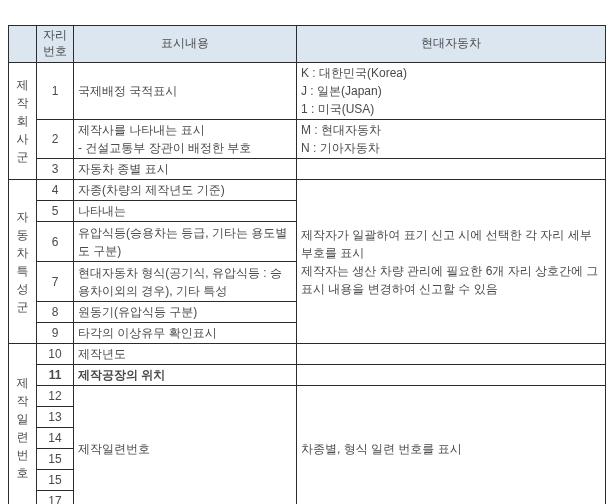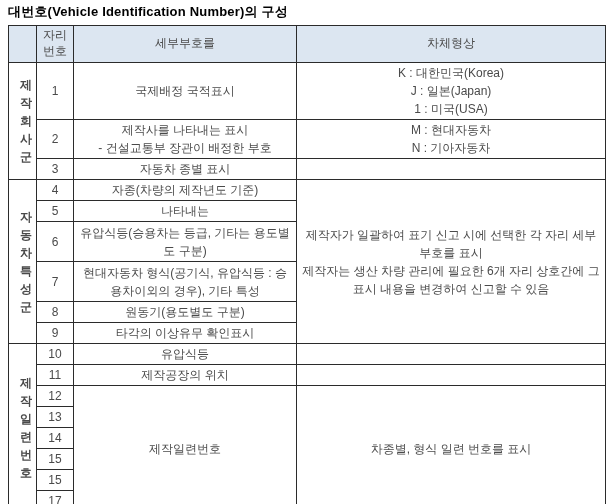--- a/index.html
+++ b/index.html
@@ -45,62 +45,60 @@
   col.c-pos     { width: 37px; }
   col.c-content { width: 223px; }
   col.c-detail  { width: 309px; }
   tr.hdr td {
     background: #dce6f1;
     text-align: center;
     height: 37px;
     line-height: 1.3;
   }
   td.group {
-    text-align: right;
+    text-align: center;
     padding: 1px 2px;
     line-height: 1.45;
-    font-weight: bold;
   }
   td.num { text-align: center; padding: 1px 2px; }
-  td.content, td.detail { text-align: center; }
+  td.content, td.detail { text-align: left; }
   
   tr.r1  { height: 55px; }
   tr.r2  { height: 37px; }
   tr.r3  { height: 20px; }
   tr.r4  { height: 20px; }
   tr.r5  { height: 20px; }
   tr.r6  { height: 40px; }
   tr.r7  { height: 40px; }
   tr.r8  { height: 20px; }
   tr.r9  { height: 18px; }
   tr.r10 { height: 20px; }
-  tr.r11 { height: 20px; }
+  tr.r11 { height: 20px; font-weight: bold; }
   tr.rS  { height: 20px; margin-left: 8px; }
 </style>
 </head>
 <body>
 
 <div class="page">
-  <div class="title">대번호(Vehicle Identification Number)의 구성</div>
 
   <table class="vin">
     <colgroup>
       <col class="c-group">
         <col class="c-pos">
         <col class="c-content">
         <col class="c-detail">
     </colgroup>
 
     <tbody>
         <tr class="hdr">
       <td></td>
       <td>자리
 번호</td>
-      <td>세부부호를</td>
-      <td>차체형상</td>
+      <td>표시내용</td>
+      <td>현대자동차</td>
     </tr>
 
     <tr class="r1">
       <td class="group" rowspan="3">제작
 회사
 군</td>
       <td class="num">1</td>
       <td class="content">국제배정 국적표시</td>
       <td class="detail">K : 대한민국(Korea)
 J : 일본(Japan)
@@ -136,33 +134,33 @@
     <tr class="r6">
       <td class="num">6</td>
       <td class="content">유압식등(승용차는 등급, 기타는 용도별도 구분)</td>
     </tr>
     <tr class="r7">
       <td class="num">7</td>
       <td class="content">현대자동차 형식(공기식, 유압식등 : 승용차이외의 경우), 기타 특성</td>
     </tr>
     <tr class="r8">
       <td class="num">8</td>
-      <td class="content">원동기(용도별도 구분)</td>
+      <td class="content">원동기(유압식등 구분)</td>
     </tr>
     <tr class="r9">
       <td class="num">9</td>
       <td class="content">타각의 이상유무 확인표시</td>
     </tr>
 
     <tr class="r10">
       <td class="group" rowspan="8">제작
 일련
 번호</td>
       <td class="num">10</td>
-      <td class="content">유압식등</td>
+      <td class="content">제작년도</td>
       <td class="detail"></td>
     </tr>
     <tr class="r11">
       <td class="num">11</td>
       <td class="content">제작공장의 위치</td>
       <td class="detail"></td>
     </tr>
     <tr class="rS">
       <td class="num">12</td>
       <td class="content" rowspan="6">제작일련번호</td>

